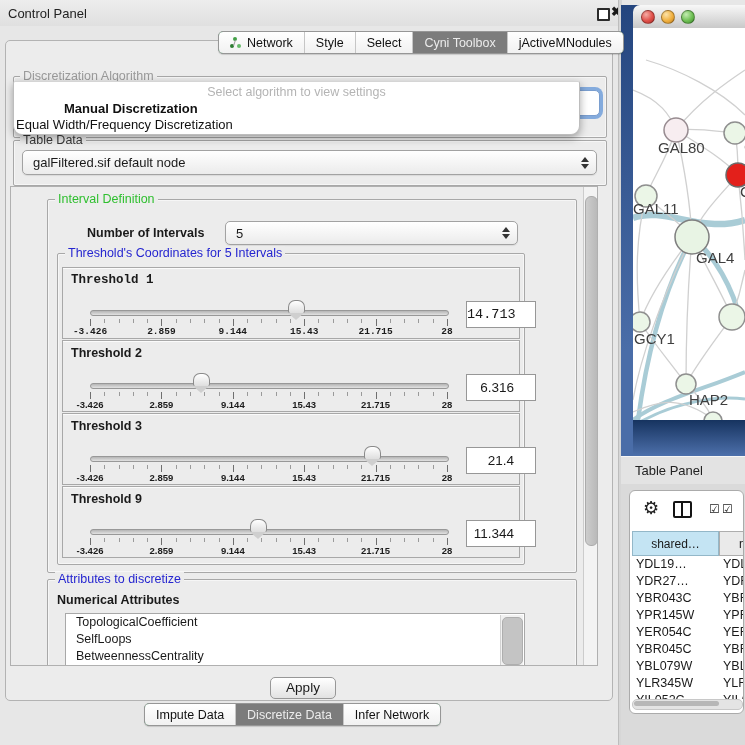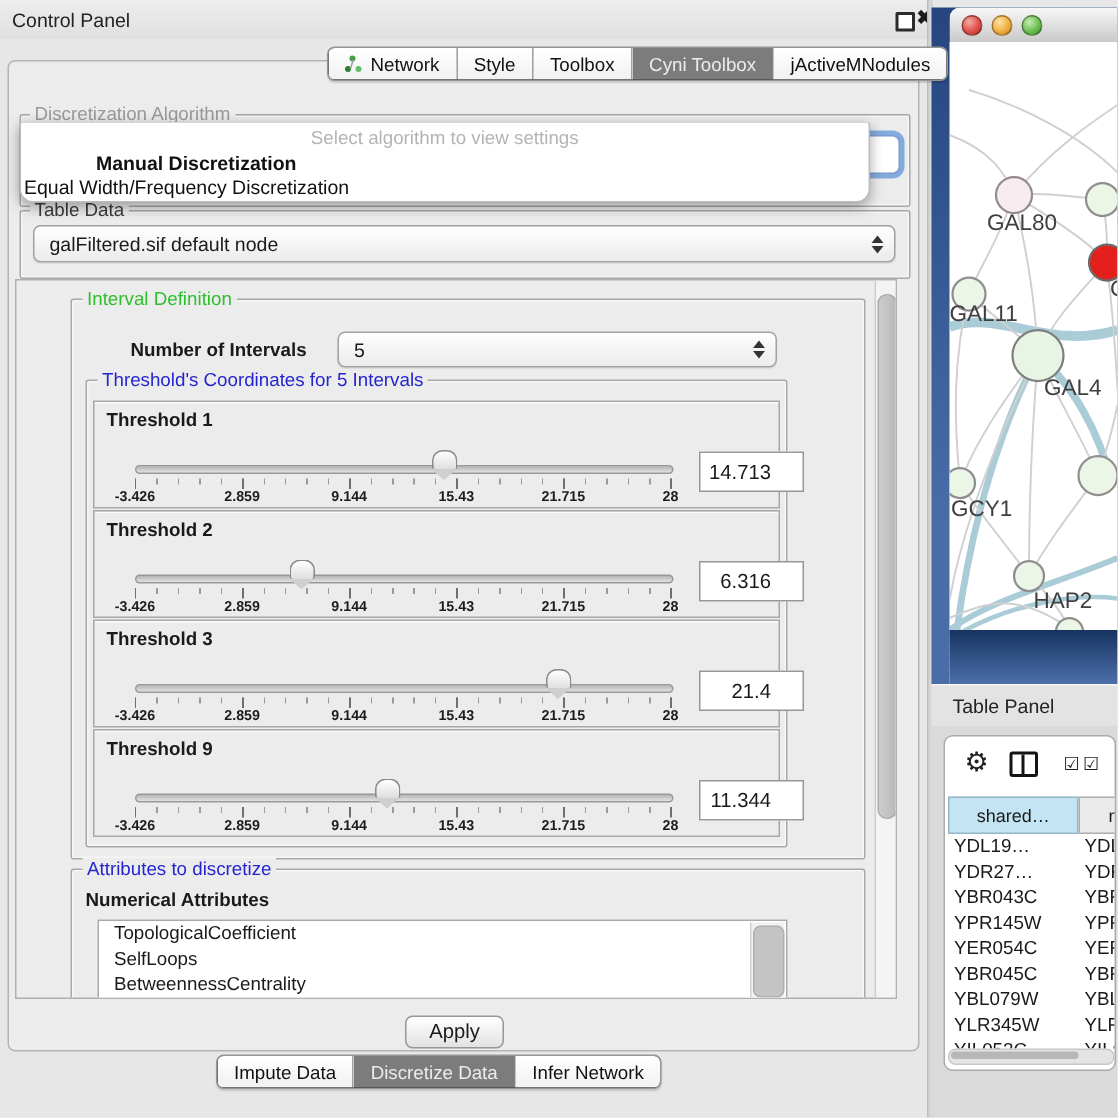--- a/index.html
+++ b/index.html
@@ -10,21 +10,21 @@
   
   .cp-titlebar{left:0;top:0;width:618px;height:26px;background:linear-gradient(#ededed,#e0e0e0);}
   .cp-title{left:8px;top:6px;font-size:13px;color:#222;}
   .float-ico{left:597px;top:8px;width:9px;height:9px;border:2px solid #2b2b2b;border-radius:1px;background:#fff;}
   .close-ico{left:611px;top:4px;font-size:13px;font-weight:bold;color:#1a1a1a;}
   .cp-divider{left:618px;top:0;width:3px;height:745px;background:#d6d6d6;border-left:1px solid #bdbdbd;}
 
   .cp-panel{left:5px;top:40px;width:606px;height:659px;background:#ececec;border:1px solid #b3b3b3;border-radius:5px;}
 
   
-  .tabbar{display:flex;height:21px;background:#000000;border:1px solid #969696;border-radius:5px;overflow:hidden;z-index:20;box-shadow:0 1px 1px rgba(0,0,0,.15);}
+  .tabbar{display:flex;height:21px;background:#15803d;border:1px solid #969696;border-radius:5px;overflow:hidden;z-index:20;box-shadow:0 1px 1px rgba(0,0,0,.15);}
   .tabbar .tab{display:flex;align-items:center;padding:2px 11px;font-size:12.5px;color:#111;border-left:1px solid #c6c6c6;cursor:default;white-space:nowrap;background:linear-gradient(#ffffff,#f1f1f1);}
   .tabbar .tab:first-child{border-left:none;}
   .tabbar .tab.sel{background:#7c7c7c;color:#ececec;}
   .net-ico{width:11px;height:13px;position:relative;display:inline-block;margin-right:6px;}
   .net-ico::before{content:"";position:absolute;width:4px;height:4px;border-radius:50%;background:#43a047;top:1px;left:3px;box-shadow:-3px 7px 0 #2e7d32,4px 7px 0 #66bb6a;}
   .net-ico::after{content:"";position:absolute;left:4px;top:4px;width:1px;height:6px;background:#9e9e9e;transform:rotate(18deg);}
   #top-tabs{left:218px;top:31px;}
   #bottom-tabs{left:144px;top:703px;}
 
   
@@ -122,21 +122,21 @@
 
   <div class="abs tabbar" id="top-tabs">
       <div class="tab">
         <span class="net-ico"></span>
         <span>Network</span>
       </div>
       <div class="tab">
         <span>Style</span>
       </div>
       <div class="tab">
-        <span>Toolbox</span>
+        <span>Select</span>
       </div>
       <div class="tab sel">
         <span>Cyni Toolbox</span>
       </div>
       <div class="tab">
         <span>jActiveMNodules</span>
       </div>
     </div>
 
   <div class="abs grp" style="left:13px;top:76px;width:592px;height:60px;"></div>
@@ -165,21 +165,21 @@
 
     <div class="abs" style="left:76px;top:39px;font-size:12.5px;font-weight:bold;">Number of Intervals</div>
     <div class="abs mac-combo" style="left:214px;top:34px;width:281px;height:22px;">
       <span>5</span>
       <span class="combo-arrows"></span>
     </div>
 
     <div class="abs grp" style="left:46px;top:66px;width:466px;height:310px;"></div>
     <div class="grp-chip chip-blue" style="left:54px;top:59px;">Threshold's Coordinates for 5 Intervals</div>
 
-    <div class="srow" style="top:80px;">
+    <div class="srow" style="top:80px;font-family:Liberation Mono, monospace;">
       <div class="sl-label">Threshold 1</div>
       <div class="track-wrap">
         <div class="sl-track"></div>
         <div class="sl-thumb" style="left: calc(57.7% - 8px);"></div>
         <div class="sl-ticks"></div>
         <div class="scale-row">
             <span style="left: 0%;">-3.426</span>
             <span style="left: 20%;">2.859</span>
             <span style="left: 40%;">9.144</span>
             <span style="left: 60%;">15.43</span>

